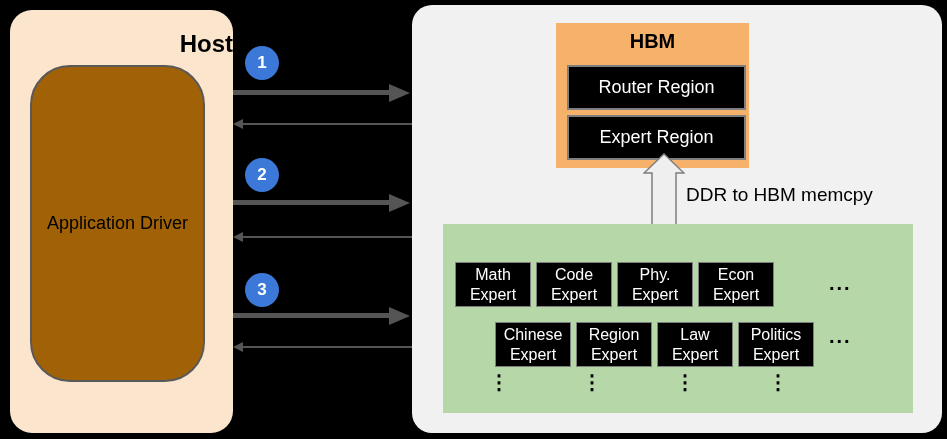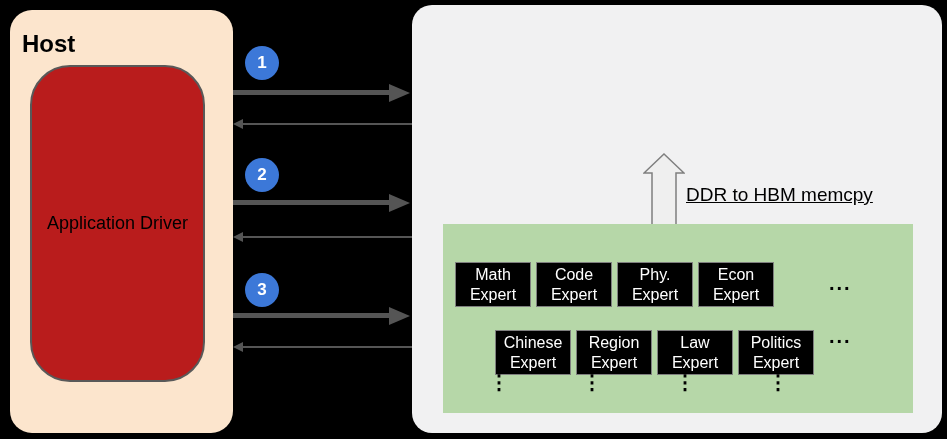--- a/index.html
+++ b/index.html
@@ -8,26 +8,26 @@
     background:#000; overflow:hidden;
     font-family:"Liberation Sans", sans-serif;
     color:#000;
   }
   
   .host {
     position:absolute; left:10px; top:10px; width:223px; height:423px;
     background:#FCE5CD; border-radius:22px;
   }
   .host-title {
-    position:absolute; left:12px; top:20px; width:100%;
-    text-align:left; font-size:24px; font-weight:bold;
+    position:absolute; left:0; top:20px; width:100%;
+    text-align:right; font-size:24px; font-weight:bold;
   }
   .app-driver {
     position:absolute; left:20px; top:55px; width:175px; height:317px;
-    background:#b91c1c; border:2px solid #595959; border-radius:40px;
+    background:#a16207; border:2px solid #595959; border-radius:40px;
     box-sizing:border-box; display:flex; align-items:center; justify-content:center;
   }
   .app-driver-label { font-size:18px; }
 
   
   .badge {
     position:absolute; width:34px; height:34px; border-radius:50%;
     background:#3C78D8; color:#fff; font-size:17px; font-weight:bold;
     display:flex; align-items:center; justify-content:center;
   }
@@ -73,34 +73,34 @@
     position:absolute; left:11px; width:179px; height:45px;
     background:#000; border:2px solid #7F7F7F; box-sizing:border-box;
     color:#fff; font-size:18px;
     display:flex; align-items:center; justify-content:center;
   }
   .region1 { top:42px; }
   .region2 { top:92px; }
 
   
   .up-arrow { position:absolute; left:231px; top:148px; }
-  .memcpy-label { position:absolute; left:274px; top:179px; font-size:19px;text-decoration:underline; }
+  .memcpy-label { position:absolute; left:274px; top:179px; font-size:19px; }
 
   
   .ddr {
     position:absolute; left:31px; top:219px; width:470px; height:189px;
     background:#B6D7A8;
   }
   .ddr-title {
     position:absolute; left:0; top:9px; width:100%; text-align:center;
     font-size:20px; font-weight:bold;
   }
   .experts-row { position:absolute; left:12px; display:flex; gap:5px; }
   .row1 { top:38px; }
-  .row2 { top:106px;padding-left:40px; }
+  .row2 { top:98px;padding-left:40px; }
   .expert-box {
     width:76px; height:45px; background:#000;
     border:1.5px solid #7F7F7F; box-sizing:border-box;
     color:#fff; font-size:16px; line-height:20px; text-align:center;
     display:flex; flex-direction:column; align-items:center; justify-content:center;
   }
   .row-ellipsis {
     position:absolute; left:386px; font-size:20px; font-weight:bold; letter-spacing:2px;
   }
   .re1 { top:48px; }
@@ -131,20 +131,25 @@
 
   <div class="arrow-r ar1"></div>
   <div class="arrow-l al1"></div>
   <div class="arrow-r ar2"></div>
   <div class="arrow-l al2"></div>
   <div class="arrow-r ar3"></div>
   <div class="arrow-l al3"></div>
 
   <div class="sn40l">
 
+    <div class="hbm">
+      <div class="hbm-title">HBM</div>
+      <div class="region region1">Router Region</div>
+      <div class="region region2">Expert Region</div>
+    </div>
 
     <svg class="up-arrow" width="42" height="73" viewBox="0 0 42 73">
       <polygon points="21,1 41,20 33,20 33,72 9,72 9,20 1,20" fill="#EFEFEF" stroke="#7F7F7F" stroke-width="1.5"></polygon>
     </svg>
     <div class="memcpy-label">DDR to HBM memcpy</div>
 
     <div class="ddr">
 
       <div class="experts-row row1">
 

